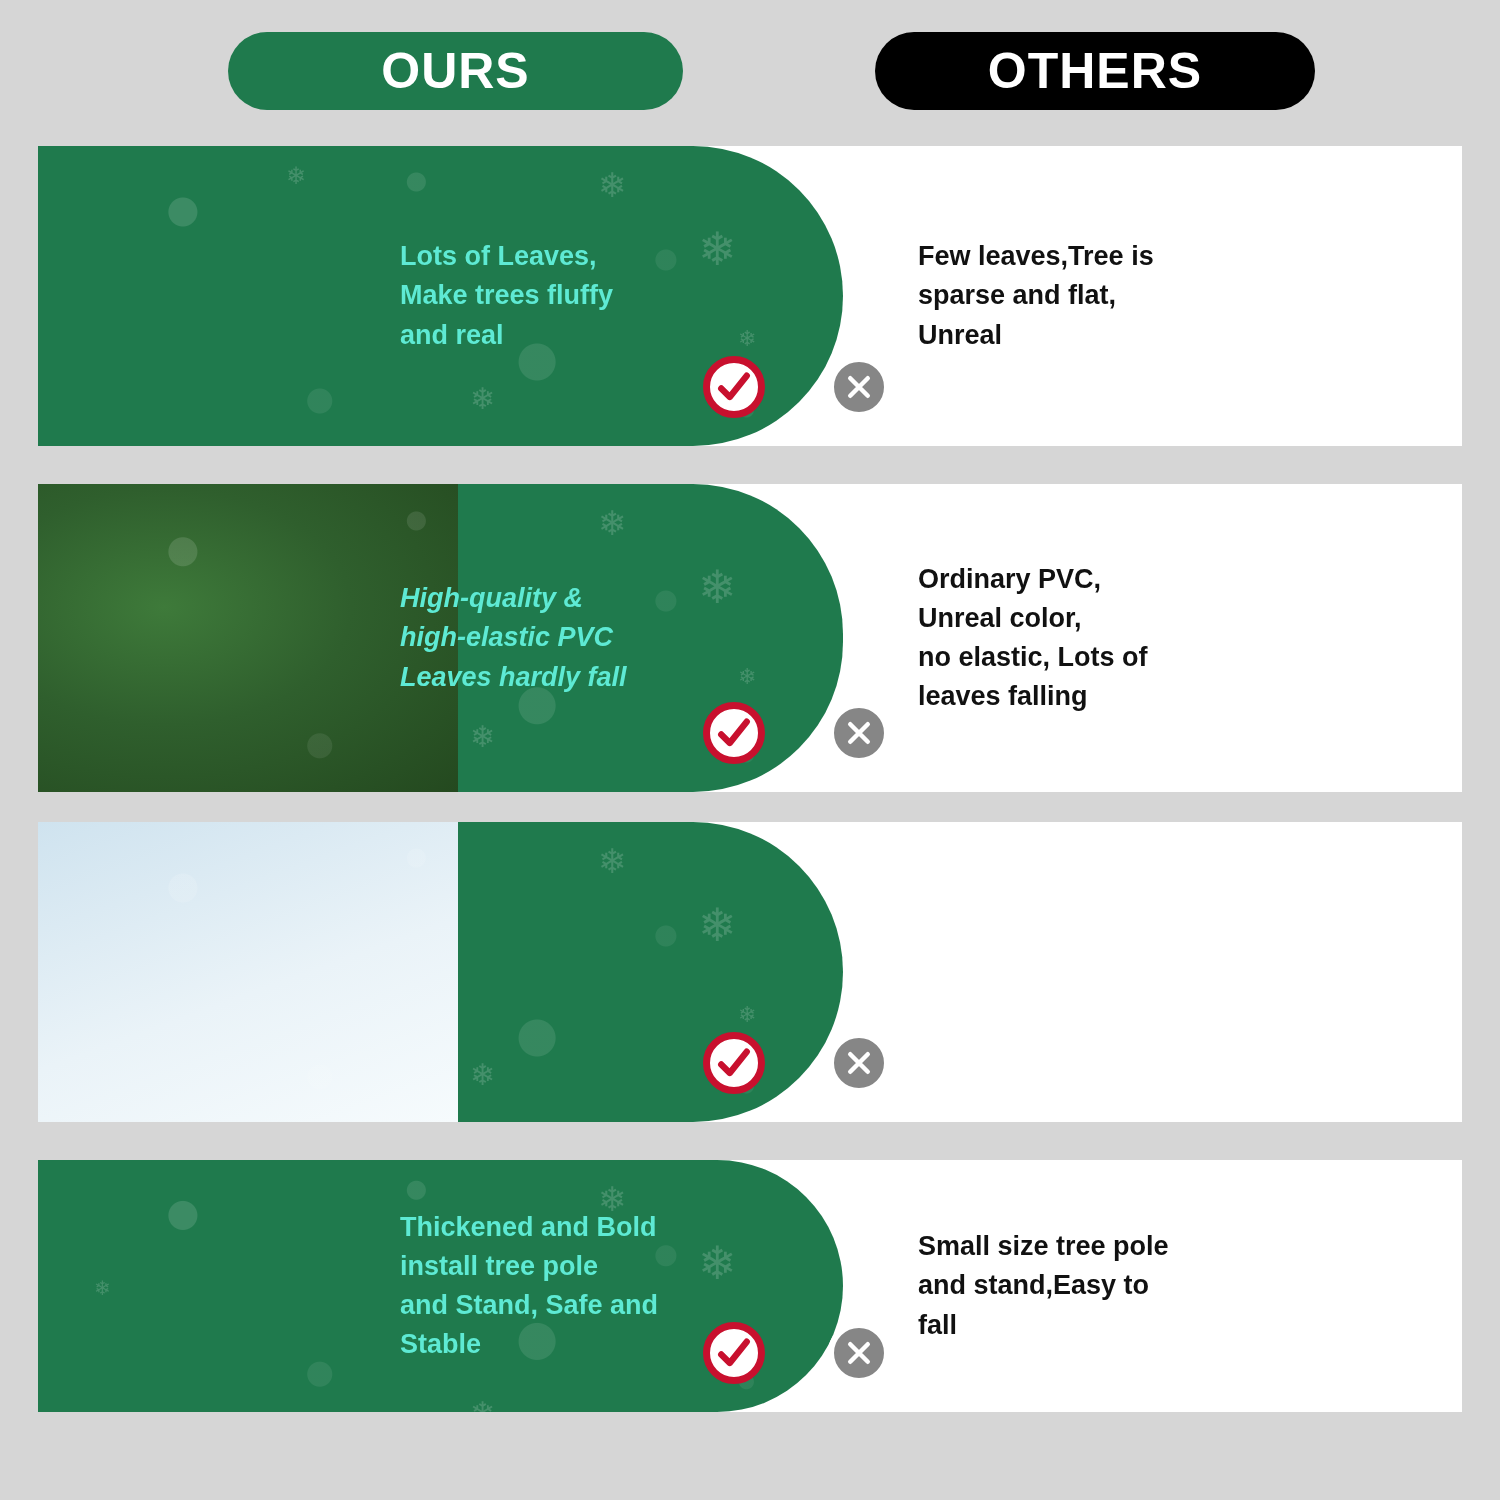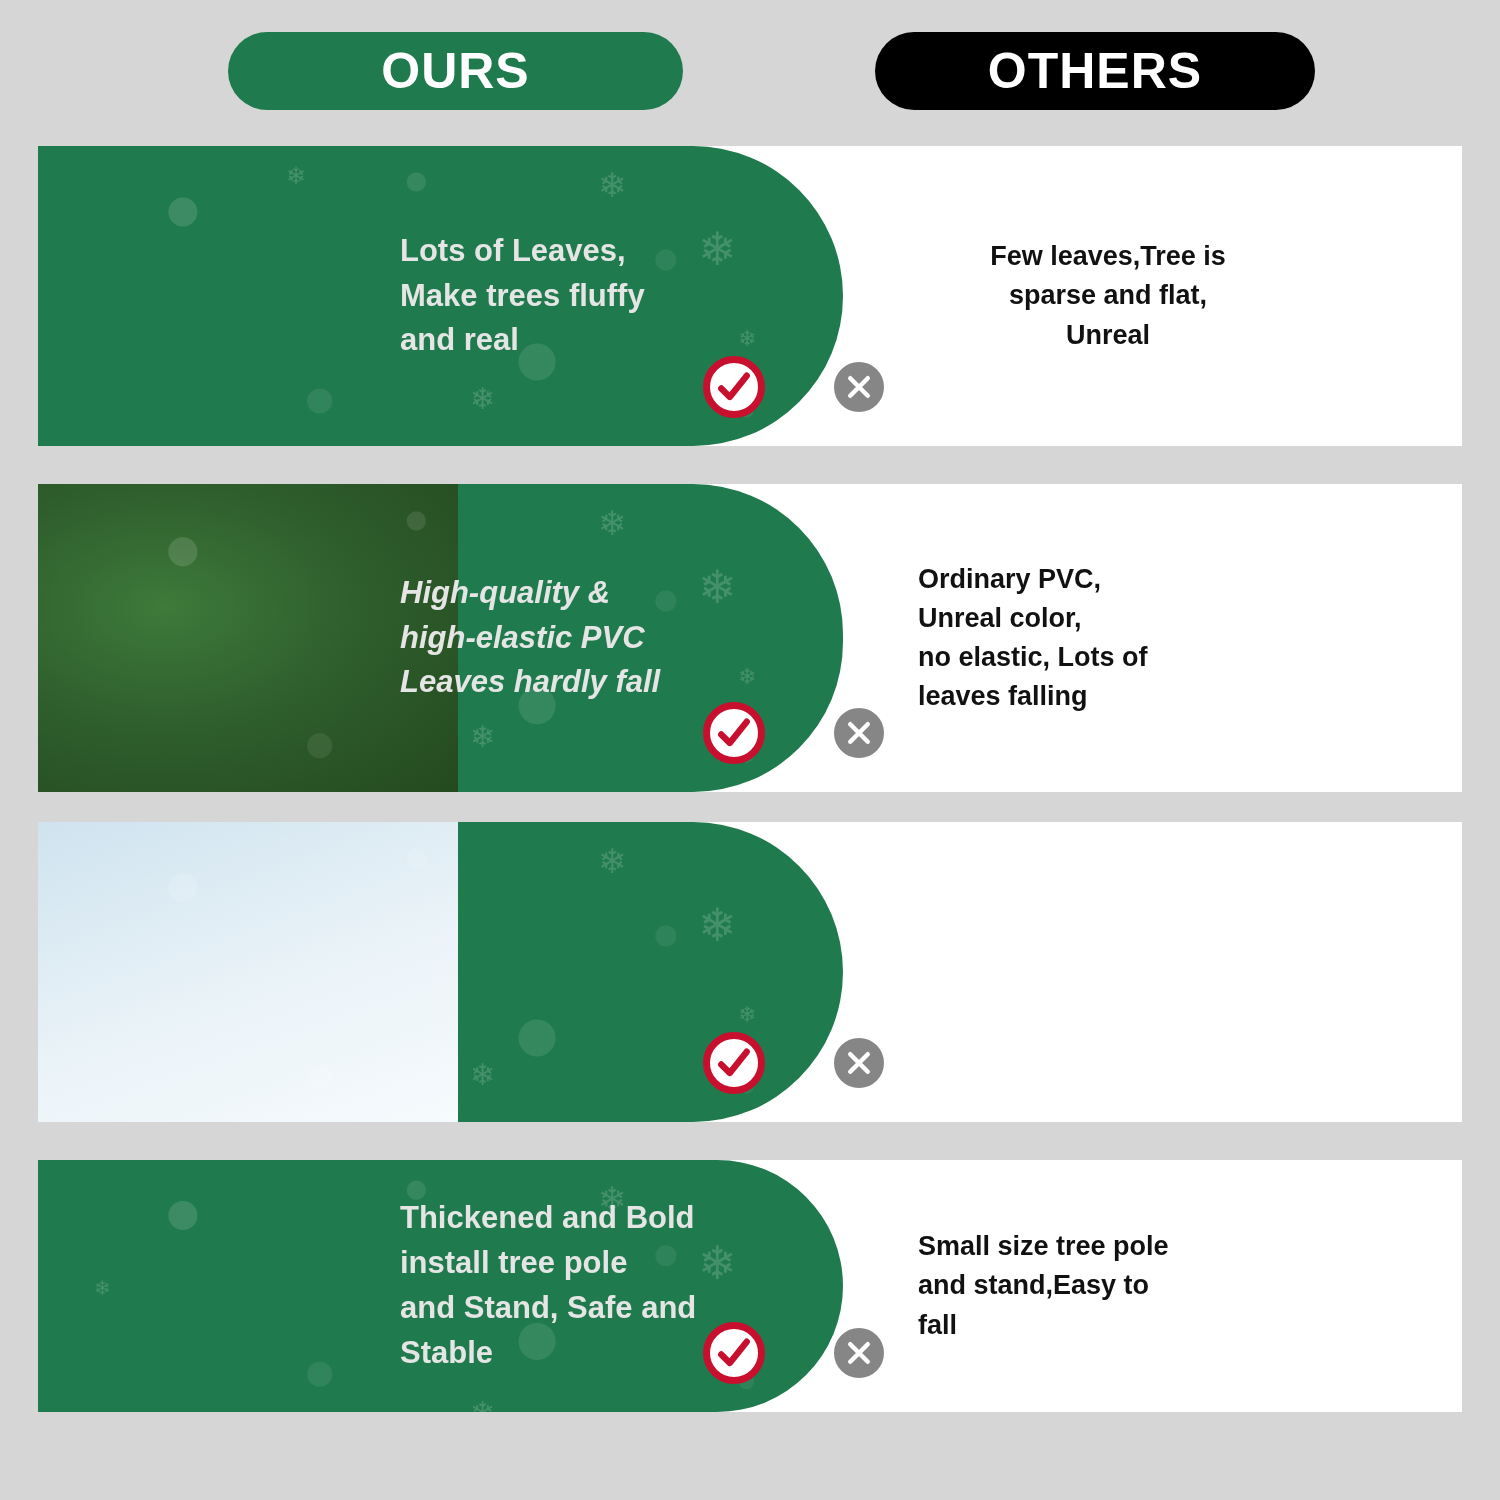--- a/index.html
+++ b/index.html
@@ -118,22 +118,22 @@
 
   .ours-text {
     position: absolute;
     left: 362px;
     top: 0;
     width: 420px;
     height: 100%;
     display: flex;
     flex-direction: column;
     justify-content: center;
-    color: #e5e5e5;
-    font-size: 31px;
+    color: #5eead4;
+    font-size: 27px;
     font-weight: bold;
     line-height: 1.45;
     z-index: 3;
   }
 
   .others-text {
     position: absolute;
     left: 880px;
     top: 0;
     width: 380px;
@@ -241,21 +241,21 @@
         <rect x="126" y="212" width="8" height="38" fill="#2b2b2b"></rect>
         <g stroke="#1c1c1c" stroke-width="4" fill="none">
           <line x1="130" y1="248" x2="100" y2="266"></line>
           <line x1="130" y1="248" x2="160" y2="266"></line>
           <line x1="130" y1="248" x2="118" y2="268"></line>
           <line x1="130" y1="248" x2="144" y2="268"></line>
         </g>
       </svg>
     </div>
 
-    <div class="others-text" style="white-space: pre-line; text-align: center;">Few leaves,Tree is
+    <div class="others-text" style="white-space: pre-line;">Few leaves,Tree is
 sparse and flat,
 Unreal</div>
 
     <div class="left-panel">
       <div class="img-box">
         <div class="green-flat-bg"></div>
         <svg viewBox="0 0 300 300" width="300" height="300">
           <g fill="#23552a">
             <polygon points="150,18 122,70 178,70"></polygon>
             <polygon points="150,45 110,112 190,112"></polygon>

